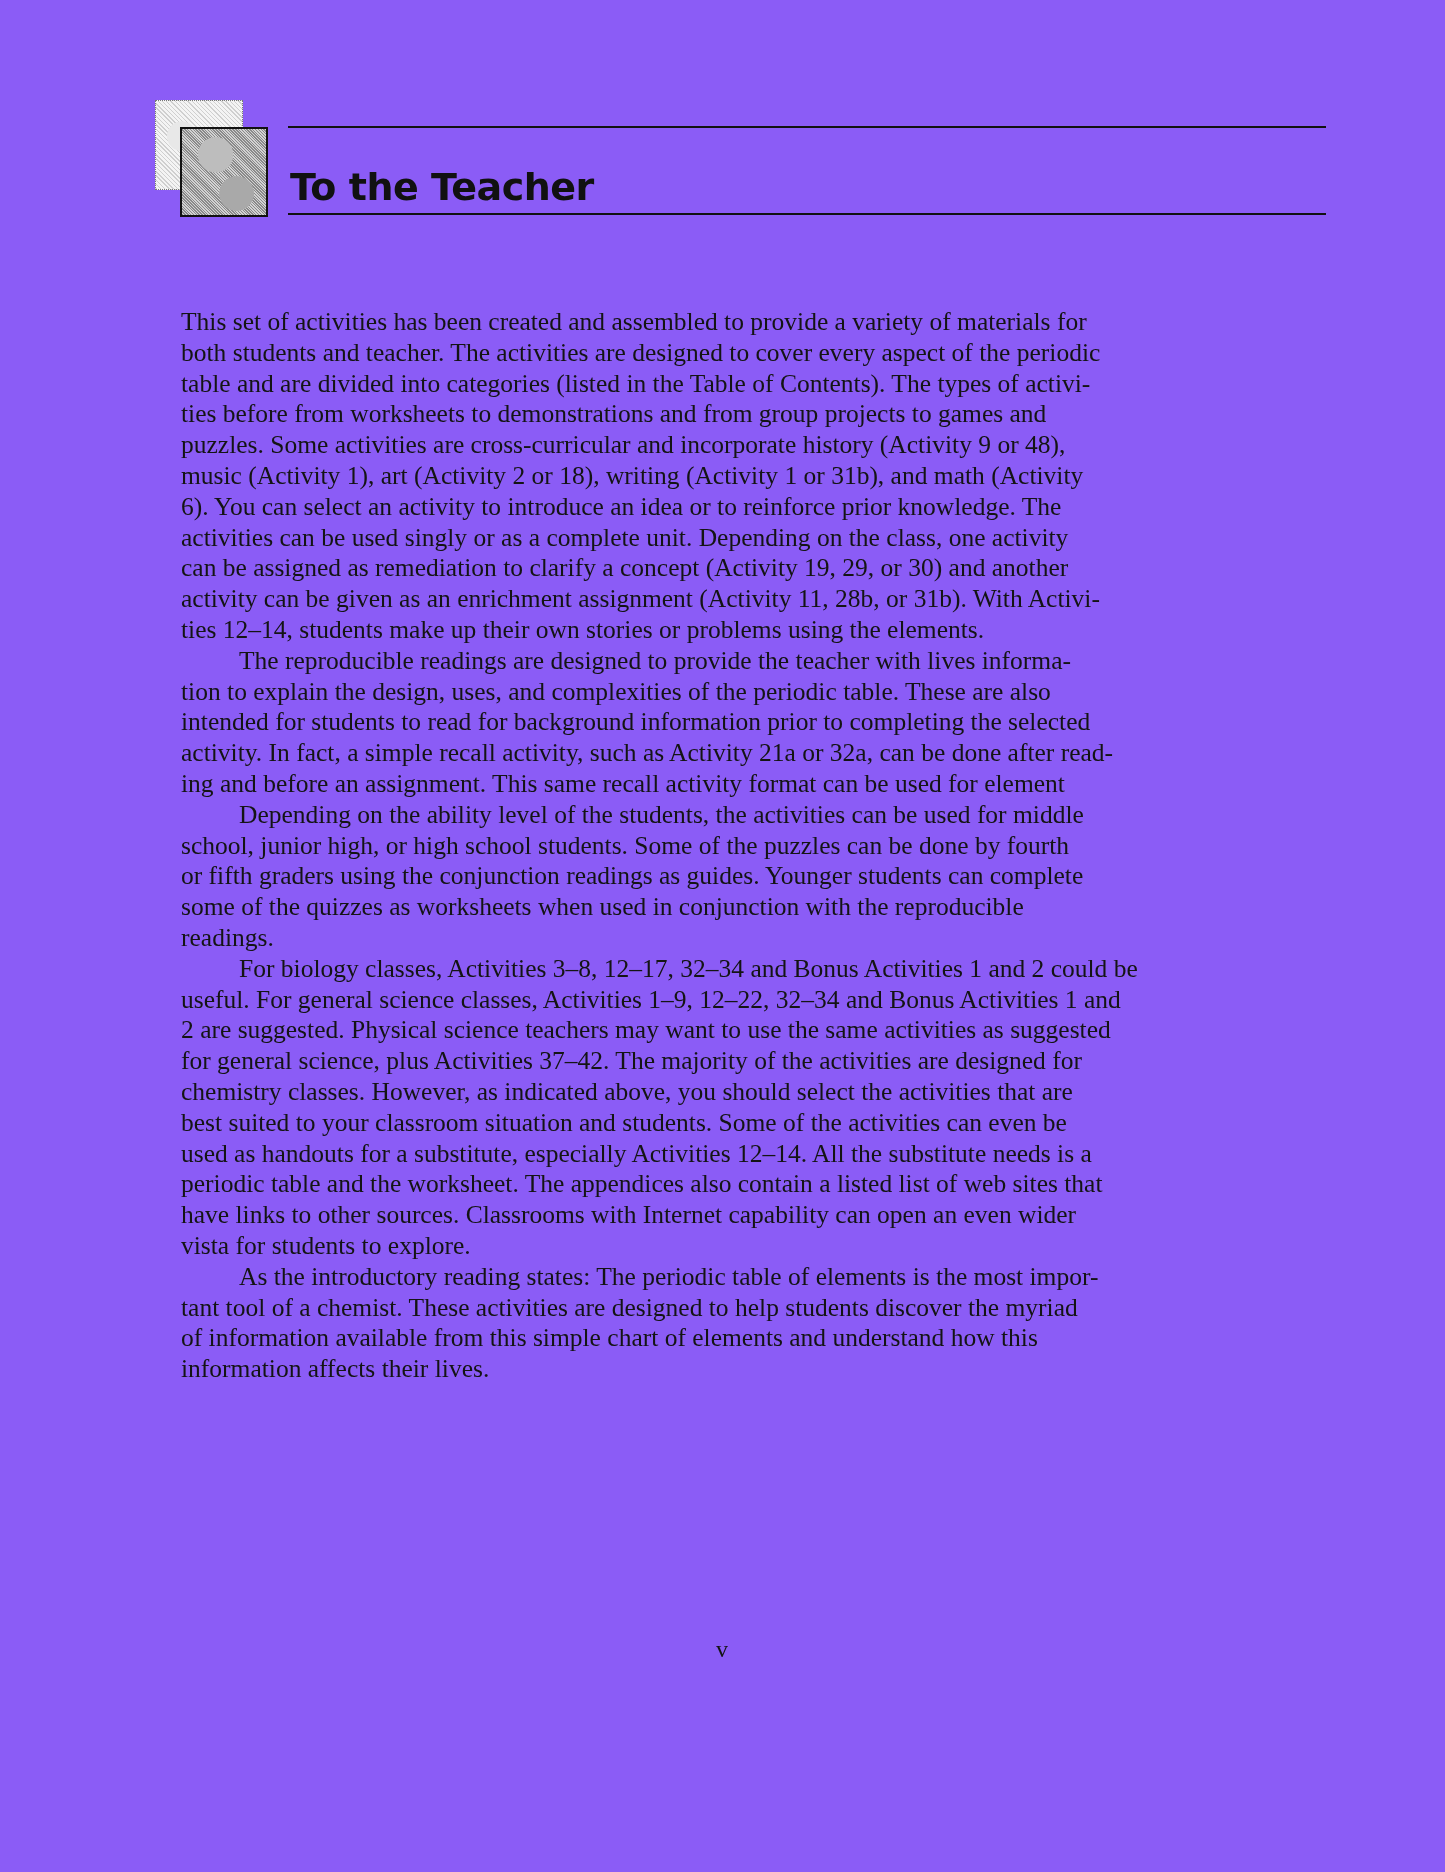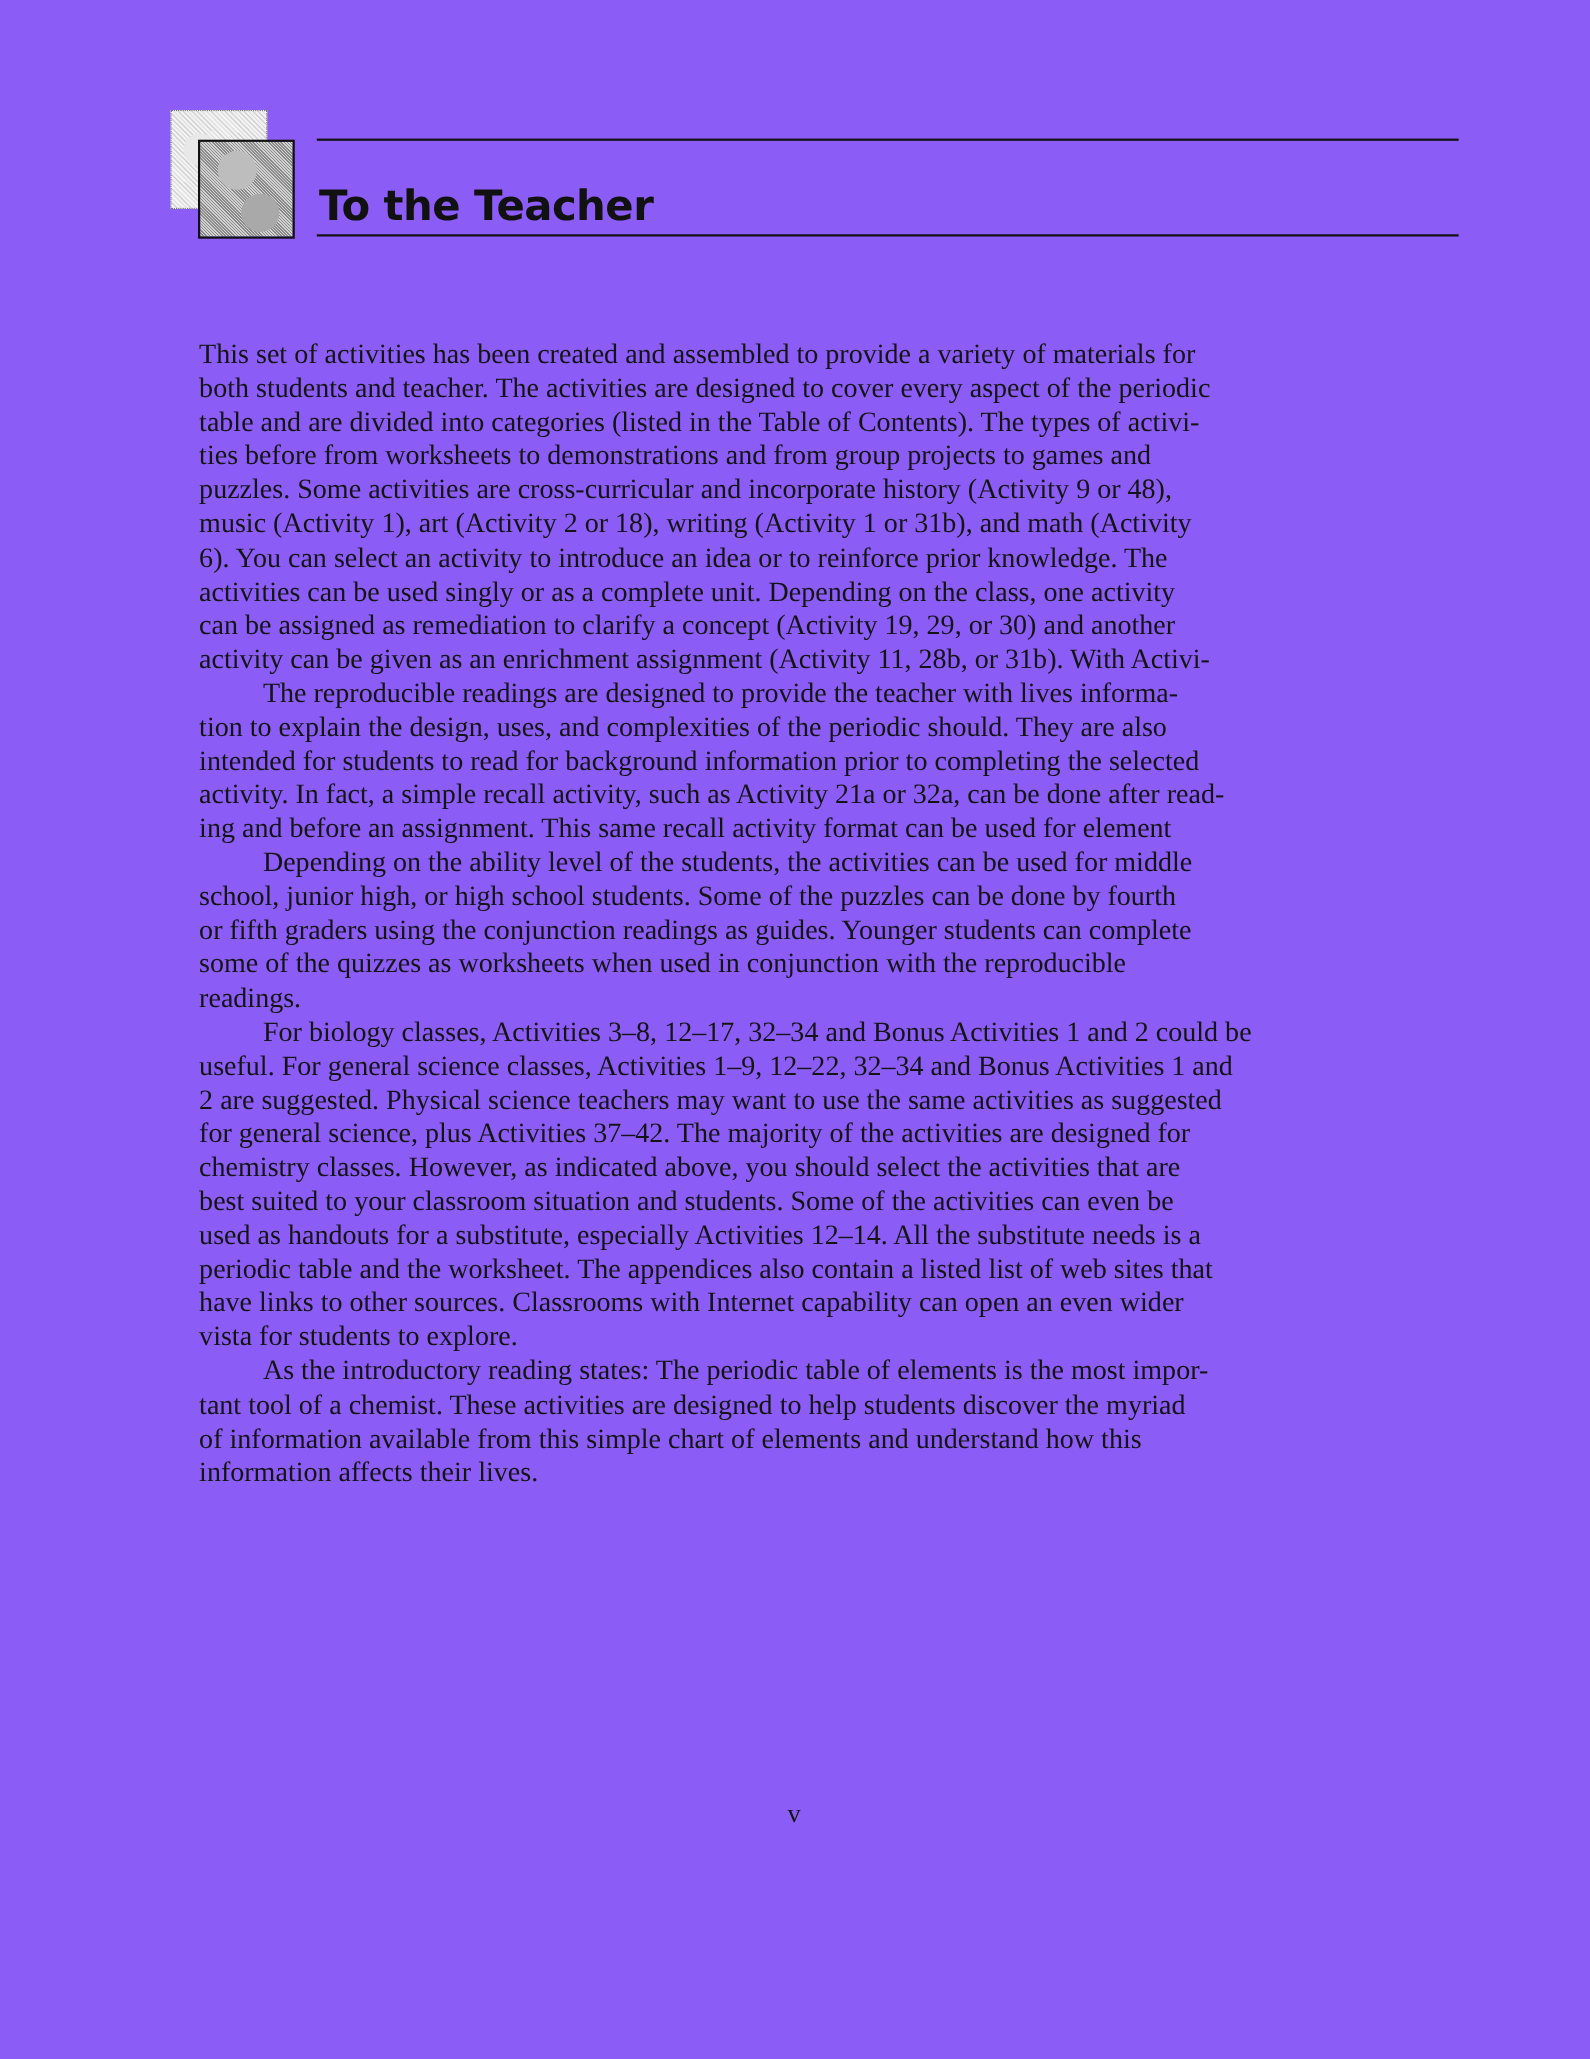--- a/index.html
+++ b/index.html
@@ -61,24 +61,25 @@
       <span class="line">This set of activities has been created and assembled to provide a variety of materials for</span>
       <span class="line">both students and teacher. The activities are designed to cover every aspect of the periodic</span>
       <span class="line">table and are divided into categories (listed in the Table of Contents). The types of activi-</span>
       <span class="line">ties before from worksheets to demonstrations and from group projects to games and</span>
       <span class="line">puzzles. Some activities are cross-curricular and incorporate history (Activity 9 or 48),</span>
       <span class="line">music (Activity 1), art (Activity 2 or 18), writing (Activity 1 or 31b), and math (Activity</span>
       <span class="line">6). You can select an activity to introduce an idea or to reinforce prior knowledge. The</span>
       <span class="line">activities can be used singly or as a complete unit. Depending on the class, one activity</span>
       <span class="line">can be assigned as remediation to clarify a concept (Activity 19, 29, or 30) and another</span>
       <span class="line">activity can be given as an enrichment assignment (Activity 11, 28b, or 31b). With Activi-</span>
+      <span class="line">ties 12–14, students make up their own stories or problems using the elements.</span>
     </div>
     <div>
       <span class="line indent">The reproducible readings are designed to provide the teacher with lives informa-</span>
-      <span class="line">tion to explain the design, uses, and complexities of the periodic should. They are also</span>
+      <span class="line">tion to explain the design, uses, and complexities of the periodic table. These are also</span>
       <span class="line">intended for students to read for background information prior to completing the selected</span>
       <span class="line">activity. In fact, a simple recall activity, such as Activity 21a or 32a, can be done after read-</span>
       <span class="line">ing and before an assignment. This same recall activity format can be used for element</span>
     </div>
     <div>
       <span class="line indent">Depending on the ability level of the students, the activities can be used for middle</span>
       <span class="line">school, junior high, or high school students. Some of the puzzles can be done by fourth</span>
       <span class="line">or fifth graders using the conjunction readings as guides. Younger students can complete</span>
       <span class="line">some of the quizzes as worksheets when used in conjunction with the reproducible</span>
       <span class="line">readings.</span>

